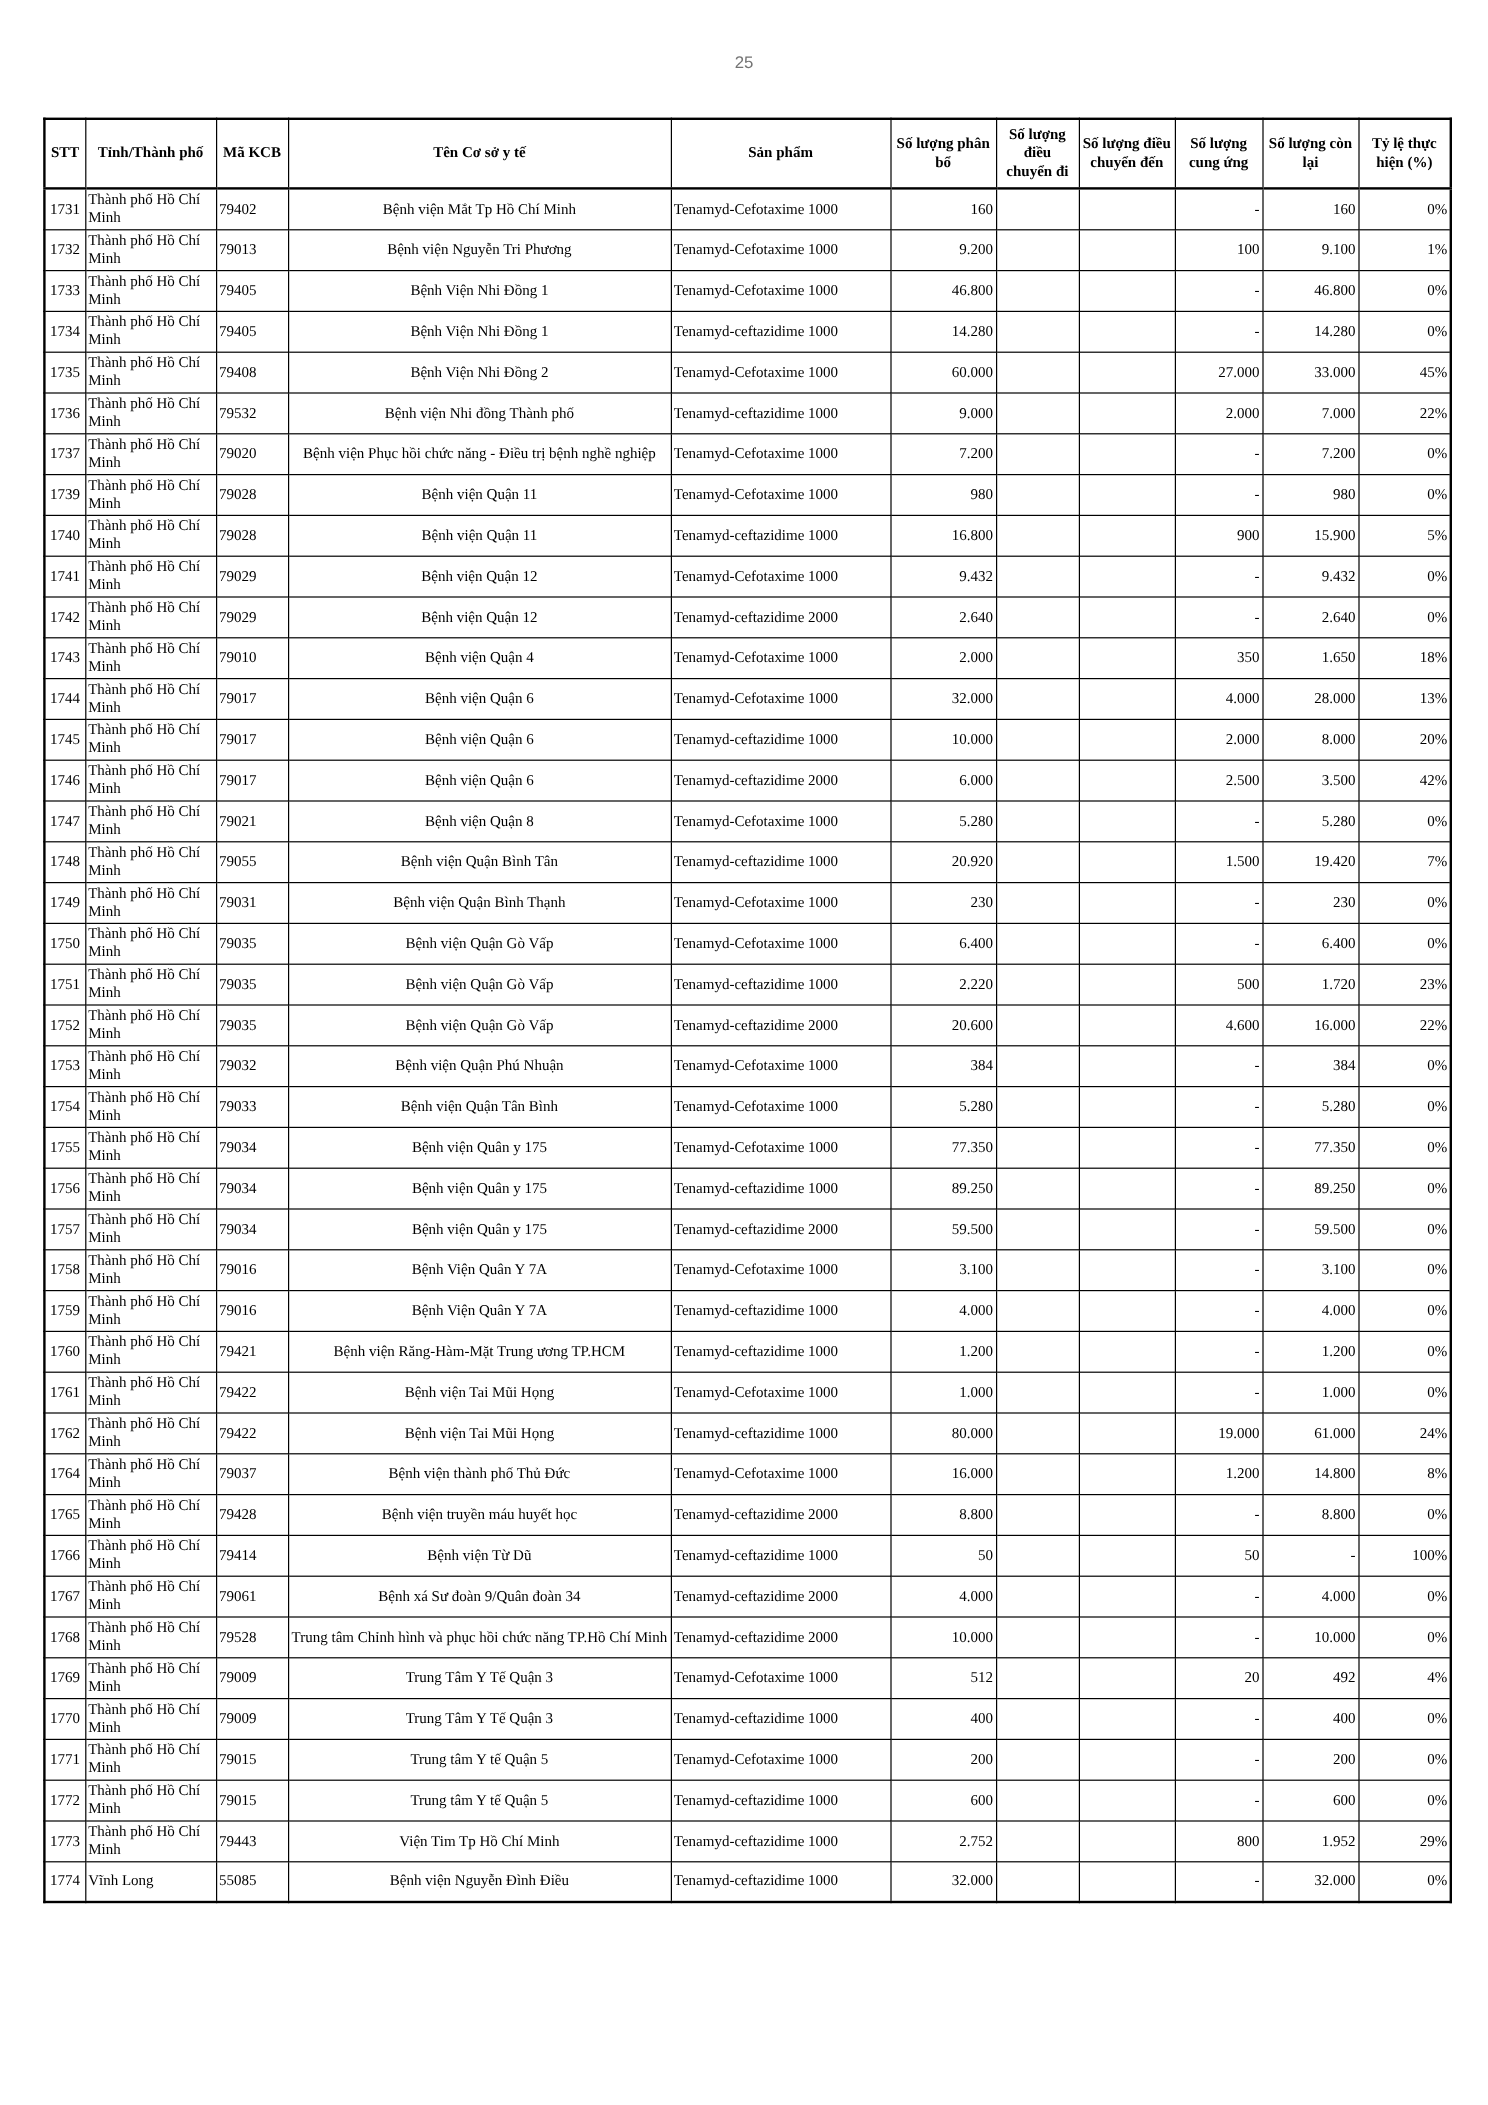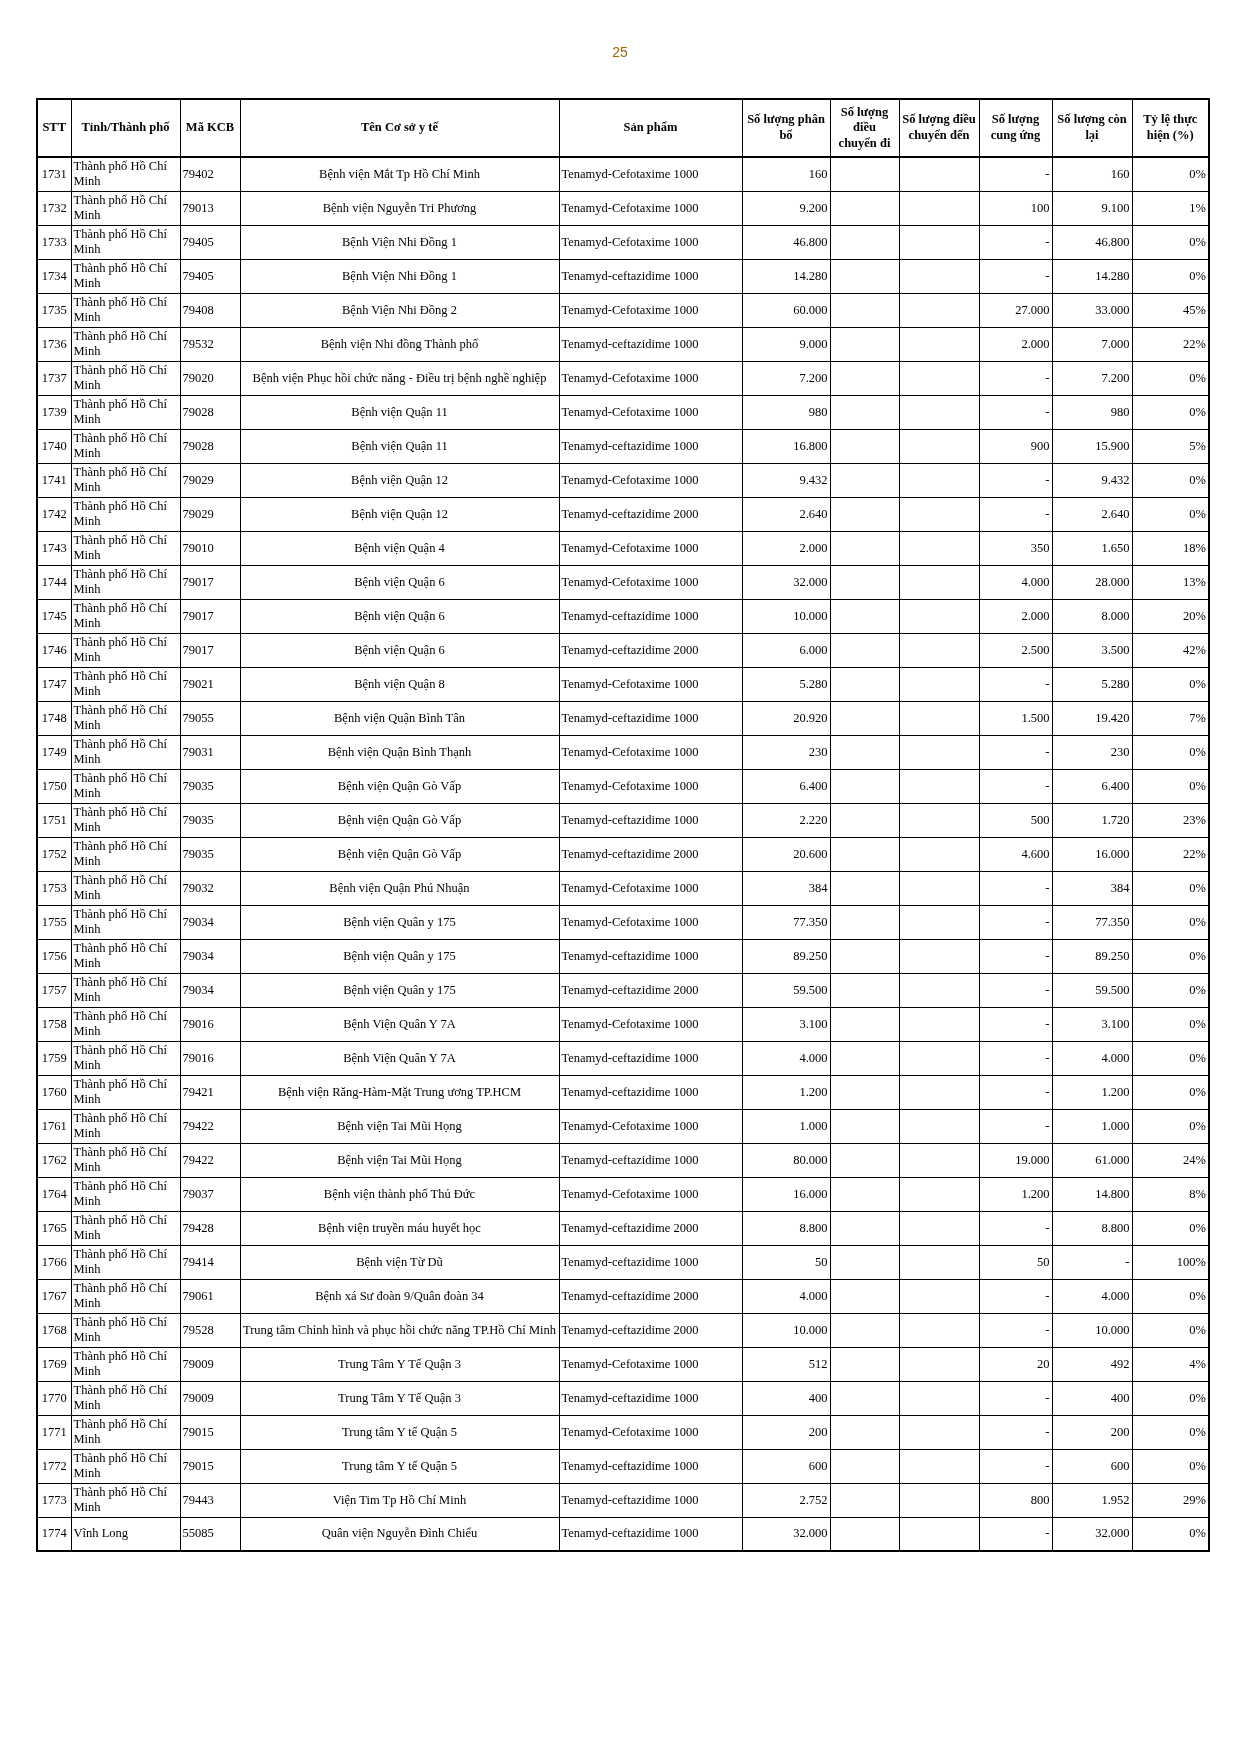--- a/index.html
+++ b/index.html
@@ -12,21 +12,21 @@
     width: 1240px;
     height: 1754px;
     font-family: "Liberation Serif", serif;
     position: relative;
   }
   .page-number {
     padding-top: 44px;
     text-align: center;
     font-family: "Liberation Sans", sans-serif;
     font-size: 14px;
-    color: #a16207;
+    color: #737373;
   }
   table.report {
     border-collapse: collapse;
     table-layout: fixed;
     margin: 38px 0 0 36px;
     border: 2px solid #000;
   }
   table.report th,
   table.report td {
     border: 1px solid #000;
@@ -380,20 +380,33 @@
         <td class="c-name">Bệnh viện Quận Phú Nhuận</td>
         <td class="c-product">Tenamyd-Cefotaxime 1000</td>
         <td class="c-allocated">384</td>
         <td class="c-transfer_out"></td>
         <td class="c-transfer_in"></td>
         <td class="c-supplied dash">-</td>
         <td class="c-remaining">384</td>
         <td class="c-rate">0%</td>
       </tr>
       <tr>
+        <td class="c-stt">1754</td>
+        <td class="c-province">Thành phố Hồ Chí Minh</td>
+        <td class="c-code">79033</td>
+        <td class="c-name">Bệnh viện Quận Tân Bình</td>
+        <td class="c-product">Tenamyd-Cefotaxime 1000</td>
+        <td class="c-allocated">5.280</td>
+        <td class="c-transfer_out"></td>
+        <td class="c-transfer_in"></td>
+        <td class="c-supplied dash">-</td>
+        <td class="c-remaining">5.280</td>
+        <td class="c-rate">0%</td>
+      </tr>
+      <tr>
         <td class="c-stt">1755</td>
         <td class="c-province">Thành phố Hồ Chí Minh</td>
         <td class="c-code">79034</td>
         <td class="c-name">Bệnh viện Quân y 175</td>
         <td class="c-product">Tenamyd-Cefotaxime 1000</td>
         <td class="c-allocated">77.350</td>
         <td class="c-transfer_out"></td>
         <td class="c-transfer_in"></td>
         <td class="c-supplied dash">-</td>
         <td class="c-remaining">77.350</td>
@@ -617,21 +630,21 @@
         <td class="c-transfer_out"></td>
         <td class="c-transfer_in"></td>
         <td class="c-supplied">800</td>
         <td class="c-remaining">1.952</td>
         <td class="c-rate">29%</td>
       </tr>
       <tr>
         <td class="c-stt">1774</td>
         <td class="c-province">Vĩnh Long</td>
         <td class="c-code">55085</td>
-        <td class="c-name">Quân viện Nguyễn Đình Chiểu</td>
+        <td class="c-name">Bệnh viện Nguyễn Đình Điều</td>
         <td class="c-product">Tenamyd-ceftazidime 1000</td>
         <td class="c-allocated">32.000</td>
         <td class="c-transfer_out"></td>
         <td class="c-transfer_in"></td>
         <td class="c-supplied dash">-</td>
         <td class="c-remaining">32.000</td>
         <td class="c-rate">0%</td>
       </tr>
     </tbody>
 </table>

